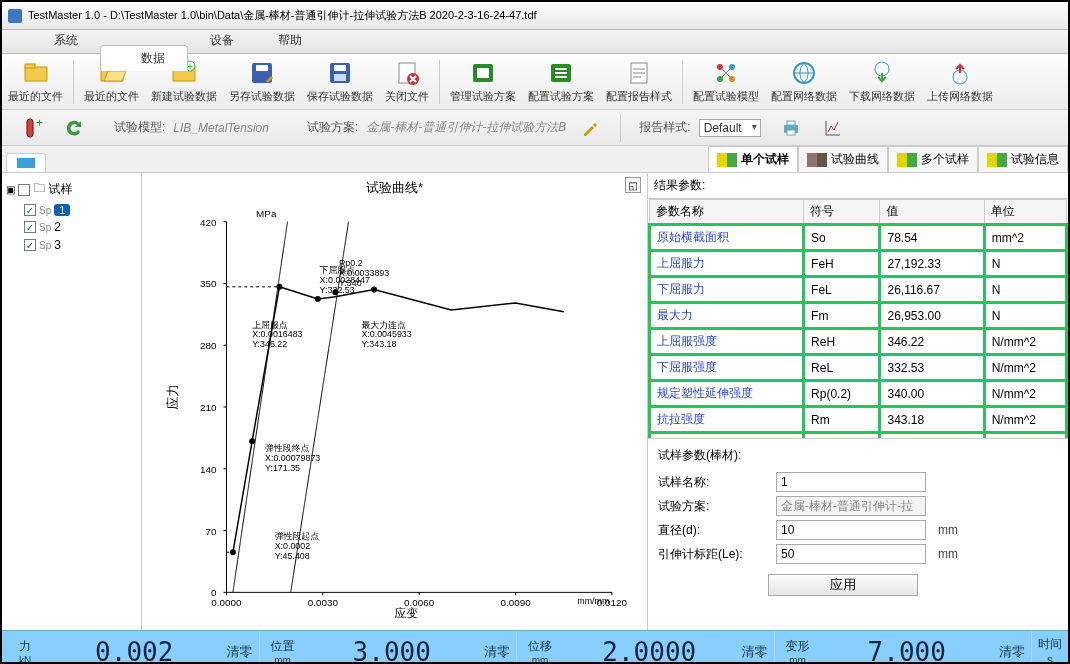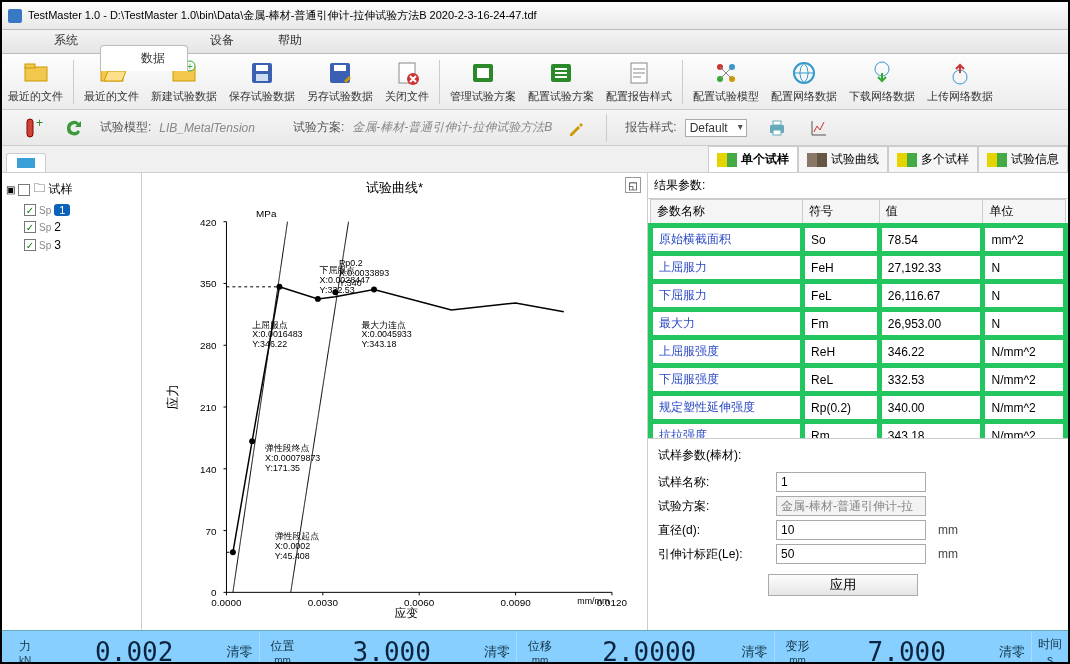--- a/index.html
+++ b/index.html
@@ -45,21 +45,21 @@
 .chart-title { text-align:center; font-size:13px; }
 .expand-icon { position:absolute; top:4px; right:6px; width:16px; height:16px; border:1px solid #999; display:flex; align-items:center; justify-content:center; font-size:10px; cursor:pointer; background:#fff; }
 .chart { position:relative; width:100%; height: calc(100% - 20px); }
 .chart svg { width:100%; height:100%; }
 
 .rightpane { width: 420px; display:flex; flex-direction:column; }
 .rp-head { font-size:12px; padding:4px 6px; border-bottom:1px solid #ccc; }
 .rtable { height: 240px; overflow:auto; border-bottom:1px solid #ccc; }
 .rtable table { width:100%; border-collapse:collapse; font-size:12px; }
 .rtable th { text-align:left; border:1px solid #ccc; padding:3px 6px; background:#f5f5f5; font-weight:normal; }
-.rtable td { border:5px solid #22c55e; padding:3px 6px; }
+.rtable td { border:3px solid #22c55e; padding:3px 6px; }
 .rtable td.nm { color:#2b49c4; }
 .rp-specimen { padding:8px 10px; font-size:12px; }
 .rp-specimen .row { display:flex; align-items:center; margin:4px 0;gap:8px; }
 .rp-specimen .row .rl { width:110px; }
 .rp-specimen .row input { border:1px solid #aaa; padding:1px 4px; width:150px; font-size:12px; height:20px; }
 .rp-specimen .unit { margin-left:4px; color:#444; }
 .applybtn { width:150px; height:22px; border:1px solid #aaa; background:linear-gradient(#fdfdfd,#e5e5e5); margin-left:110px; margin-top:6px; cursor:pointer; }
 
 .statusbar { height: 42px; background:#86cfff; display:flex; align-items:stretch; border-top:1px solid #6ab; }
 .sregion { flex:1; display:flex; align-items:center; border-right:1px solid #a8dcff; padding:0 6px; }
@@ -112,34 +112,34 @@
           <text x="17" y="11" font-size="10" fill="#3a3">+</text>
         </svg>
       </div>
       <div class="rlbl">新建试验数据</div>
     </div>
     <div class="rbtn">
       <div class="ricon">
         <svg width="28" height="28">
           <rect x="4" y="4" width="20" height="20" fill="#3b5fb3" rx="2"></rect>
           <rect x="8" y="6" width="12" height="6" fill="#fff"></rect>
-          <rect x="8" y="15" width="12" height="7" fill="#cde"></rect>
-        </svg>
-      </div>
-      <div class="rlbl">保存试验数据</div>
+          <path d="M18 22l5-5 2 2-5 5z" fill="#c90"></path>
+        </svg>
+      </div>
+      <div class="rlbl">另存试验数据</div>
     </div>
     <div class="rbtn">
       <div class="ricon">
         <svg width="28" height="28">
           <rect x="4" y="4" width="20" height="20" fill="#3b5fb3" rx="2"></rect>
           <rect x="8" y="6" width="12" height="6" fill="#fff"></rect>
-          <path d="M18 22l5-5 2 2-5 5z" fill="#c90"></path>
-        </svg>
-      </div>
-      <div class="rlbl">另存试验数据</div>
+          <rect x="8" y="15" width="12" height="7" fill="#cde"></rect>
+        </svg>
+      </div>
+      <div class="rlbl">保存试验数据</div>
     </div>
     <div class="rbtn">
       <div class="ricon">
         <svg width="28" height="28">
           <rect x="6" y="4" width="16" height="20" fill="#fff" stroke="#888"></rect>
           <circle cx="20" cy="20" r="6" fill="#c33"></circle>
           <path d="M17 17l6 6M23 17l-6 6" stroke="#fff" stroke-width="2"></path>
         </svg>
       </div>
       <div class="rlbl">关闭文件</div>
@@ -221,21 +221,21 @@
     <svg width="22" height="22">
         <rect x="6" y="2" width="6" height="18" rx="3" fill="#c43" stroke="#800"></rect>
         <text x="15" y="10" font-size="12" fill="#2a8a2a">+</text>
       </svg>
   </span>
   <span class="tb-icon">
     <svg width="22" height="22">
         <path d="M4 11a7 7 0 0 1 12-5l2-2v6h-6l2-2a4 4 0 1 0 1 5l2 2a7 7 0 0 1-13-4z" fill="#3a9a3a"></path>
       </svg>
   </span>
-  <span class="lbl" style="margin-left:6px">试验模型:</span>
+  <span class="lbl" style="margin-left:20px">试验模型:</span>
   <span class="val">LIB_MetalTension</span>
   <span class="lbl" style="margin-left:30px">试验方案:</span>
   <span class="val">金属-棒材-普通引伸计-拉伸试验方法B</span>
   <span class="tb-icon" style="margin-left:4px">
     <svg width="16" height="16">
         <path d="M2 14l8-8 2 2-8 8H2v-2zM11 5l2-2 2 2-2 2z" fill="#c90"></path>
       </svg>
   </span>
   <span style="width:1px;height:28px;background:#ccc;margin:0 10px"></span>
   <span class="lbl">报告样式:</span>

